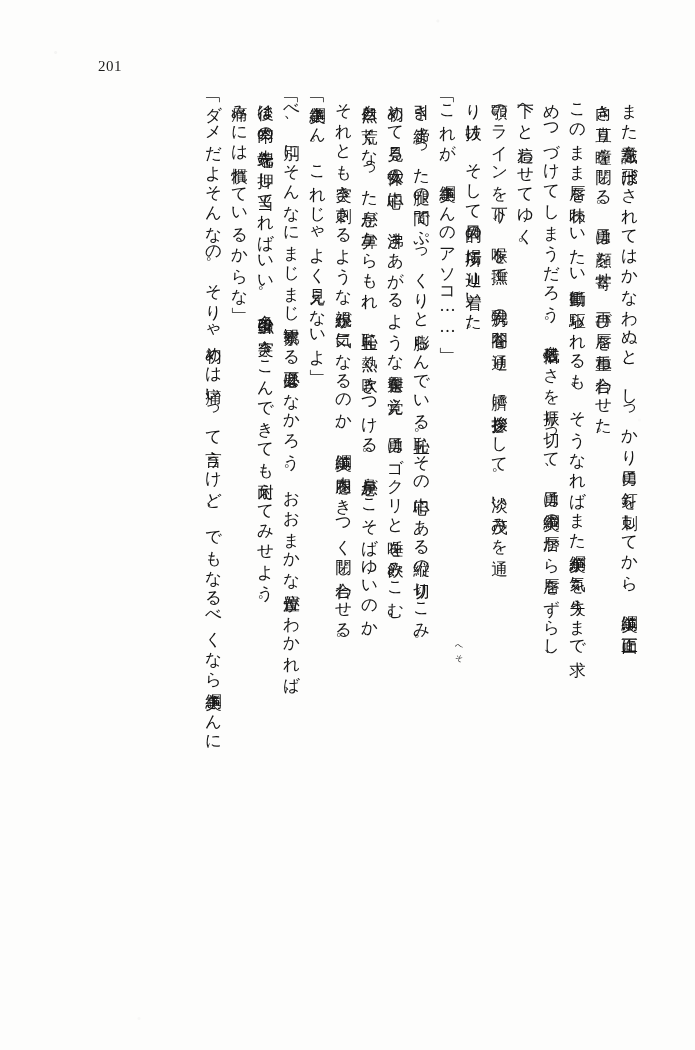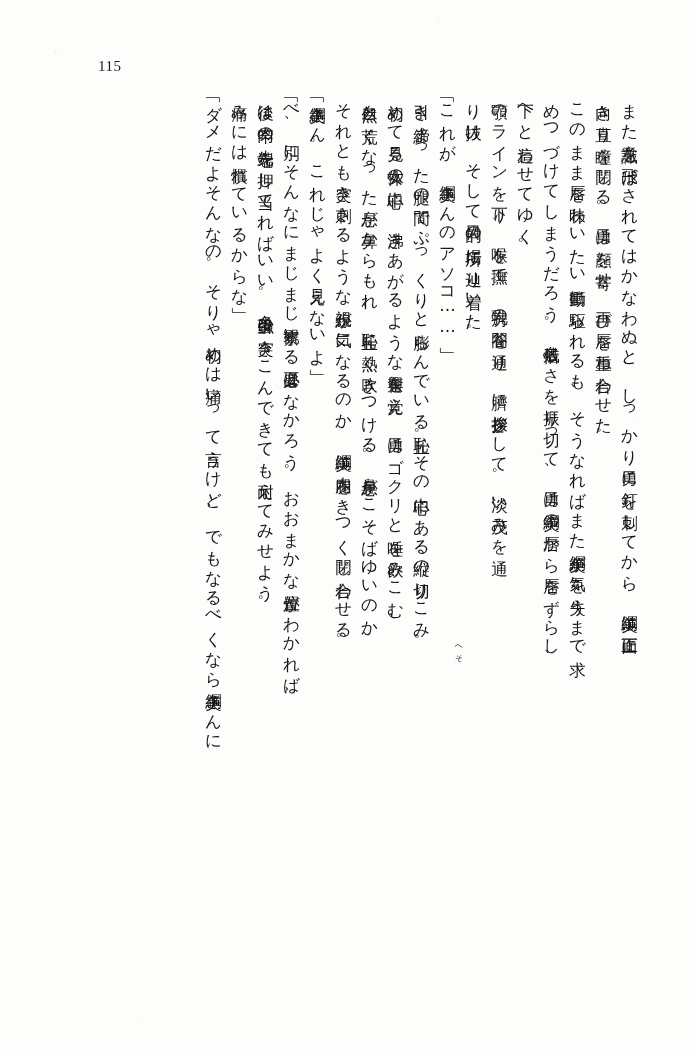--- a/index.html
+++ b/index.html
@@ -83,21 +83,21 @@
     font-size: 8px;
     writing-mode: vertical-rl;
     color: #222;
   }
 </style>
 </head>
 <body>
 
 <div class="page">
 
-  <div class="page-number">115</div>
+  <div class="page-number">201</div>
 
   <div class="body-text">
     <div class="col">また意識を飛ばされてはかなわぬと、しっかり勇に釘を刺してから、美綱は正面に</div>
     <div class="col">向き直り瞳を閉じる。勇は顔を寄せ、再び唇を重ね合わせた。</div>
     <div class="col">このまま唇を味わいたい衝動に駆られるも、そうなればまた美綱が気を失うまで求</div>
     <div class="col">めつづけてしまうだろう。名残惜しさを振り切って、勇は美綱の唇から唇をずらし、</div>
     <div class="col">下へと這わせてゆく。</div>
     <div class="col">顎のラインを下り、喉を撫で。乳房の谷間を通り、臍に挨拶をして。淡い茂みを通</div>
     <div class="col">り抜け、そして目的の場所に辿り着いた。</div>
     <div class="col">「これが、美綱さんのアソコ……」</div>

